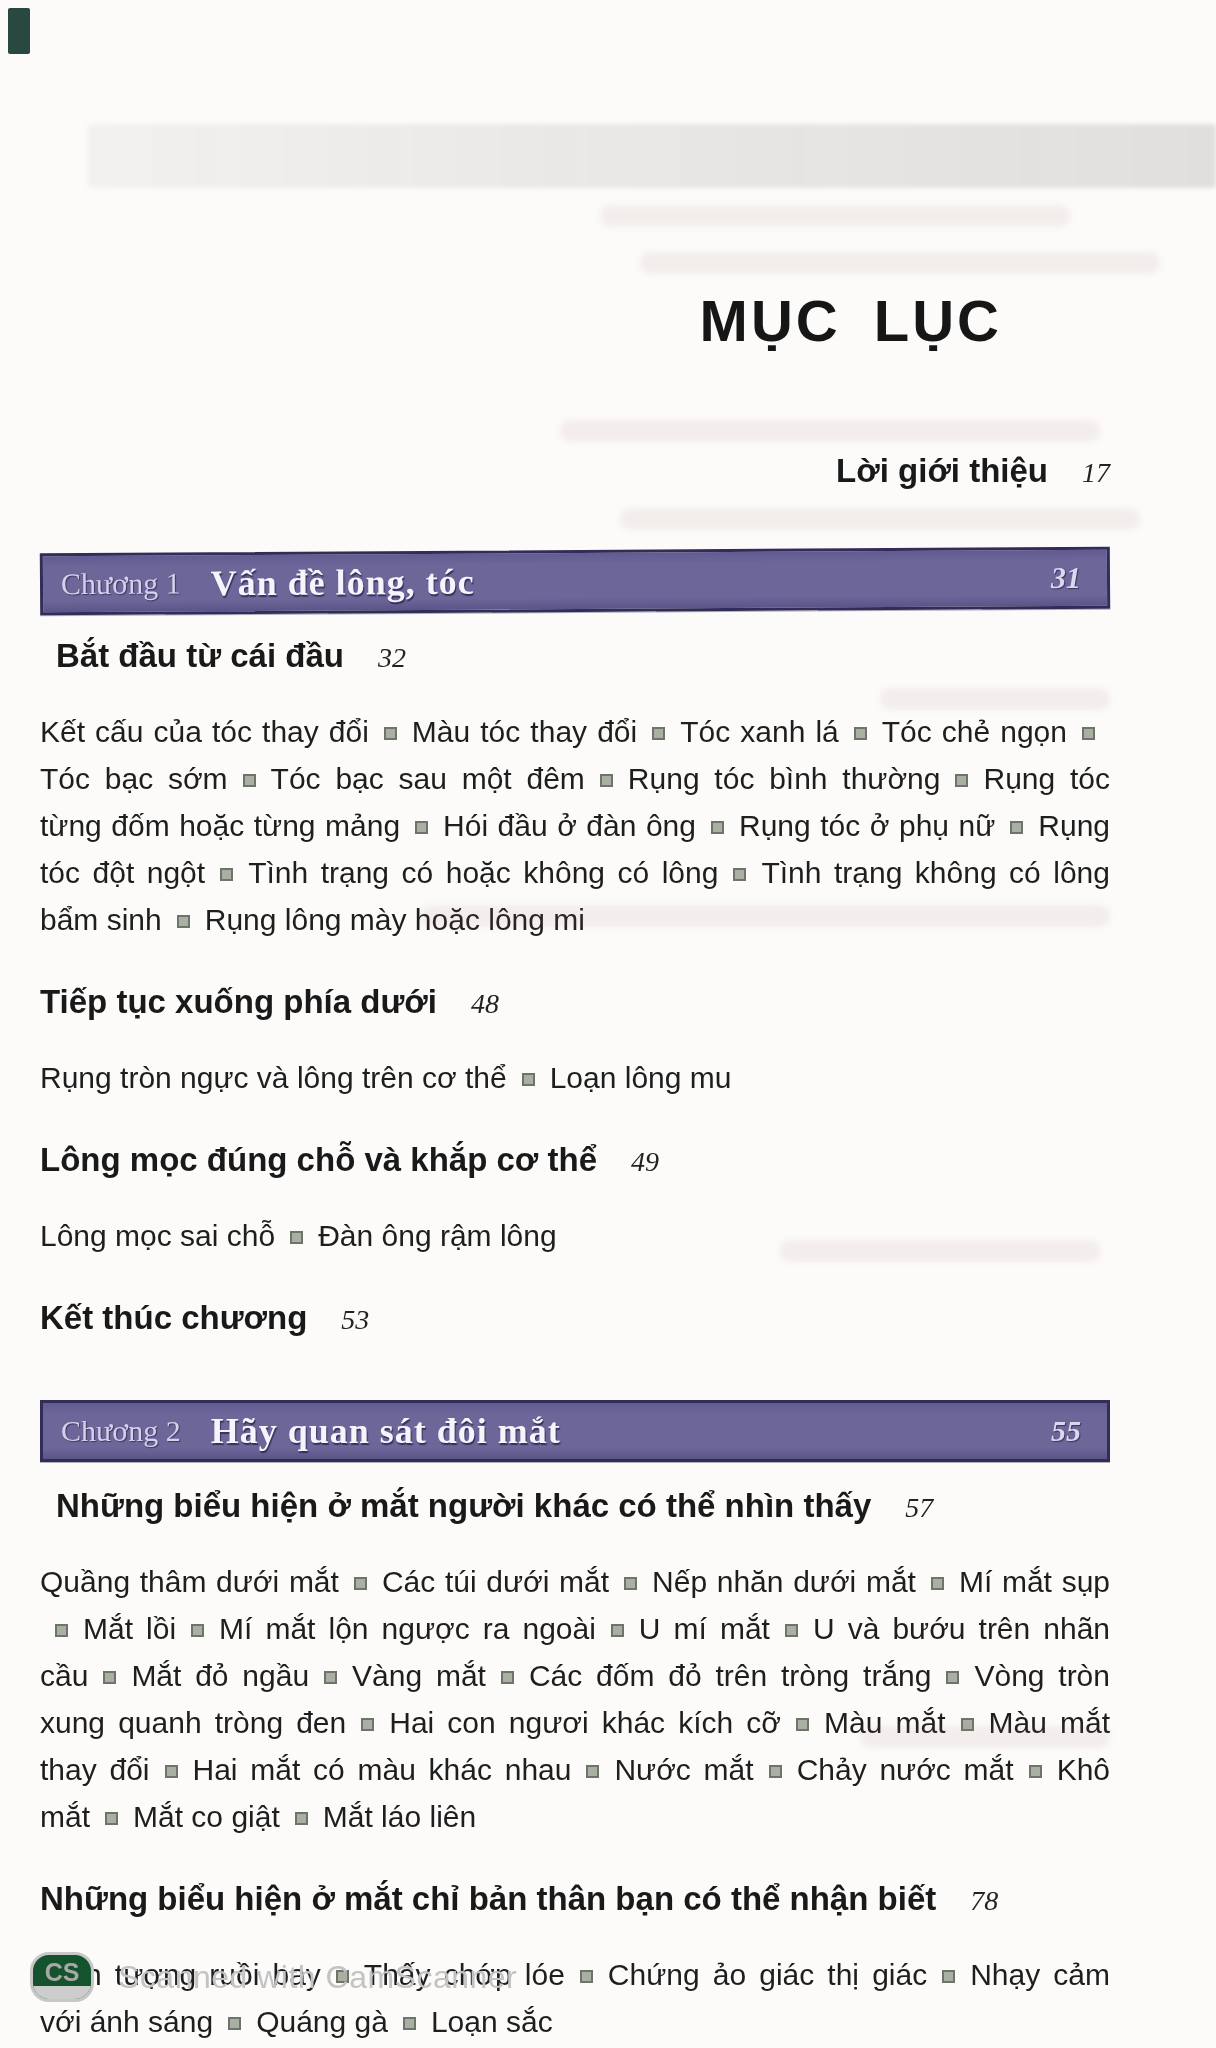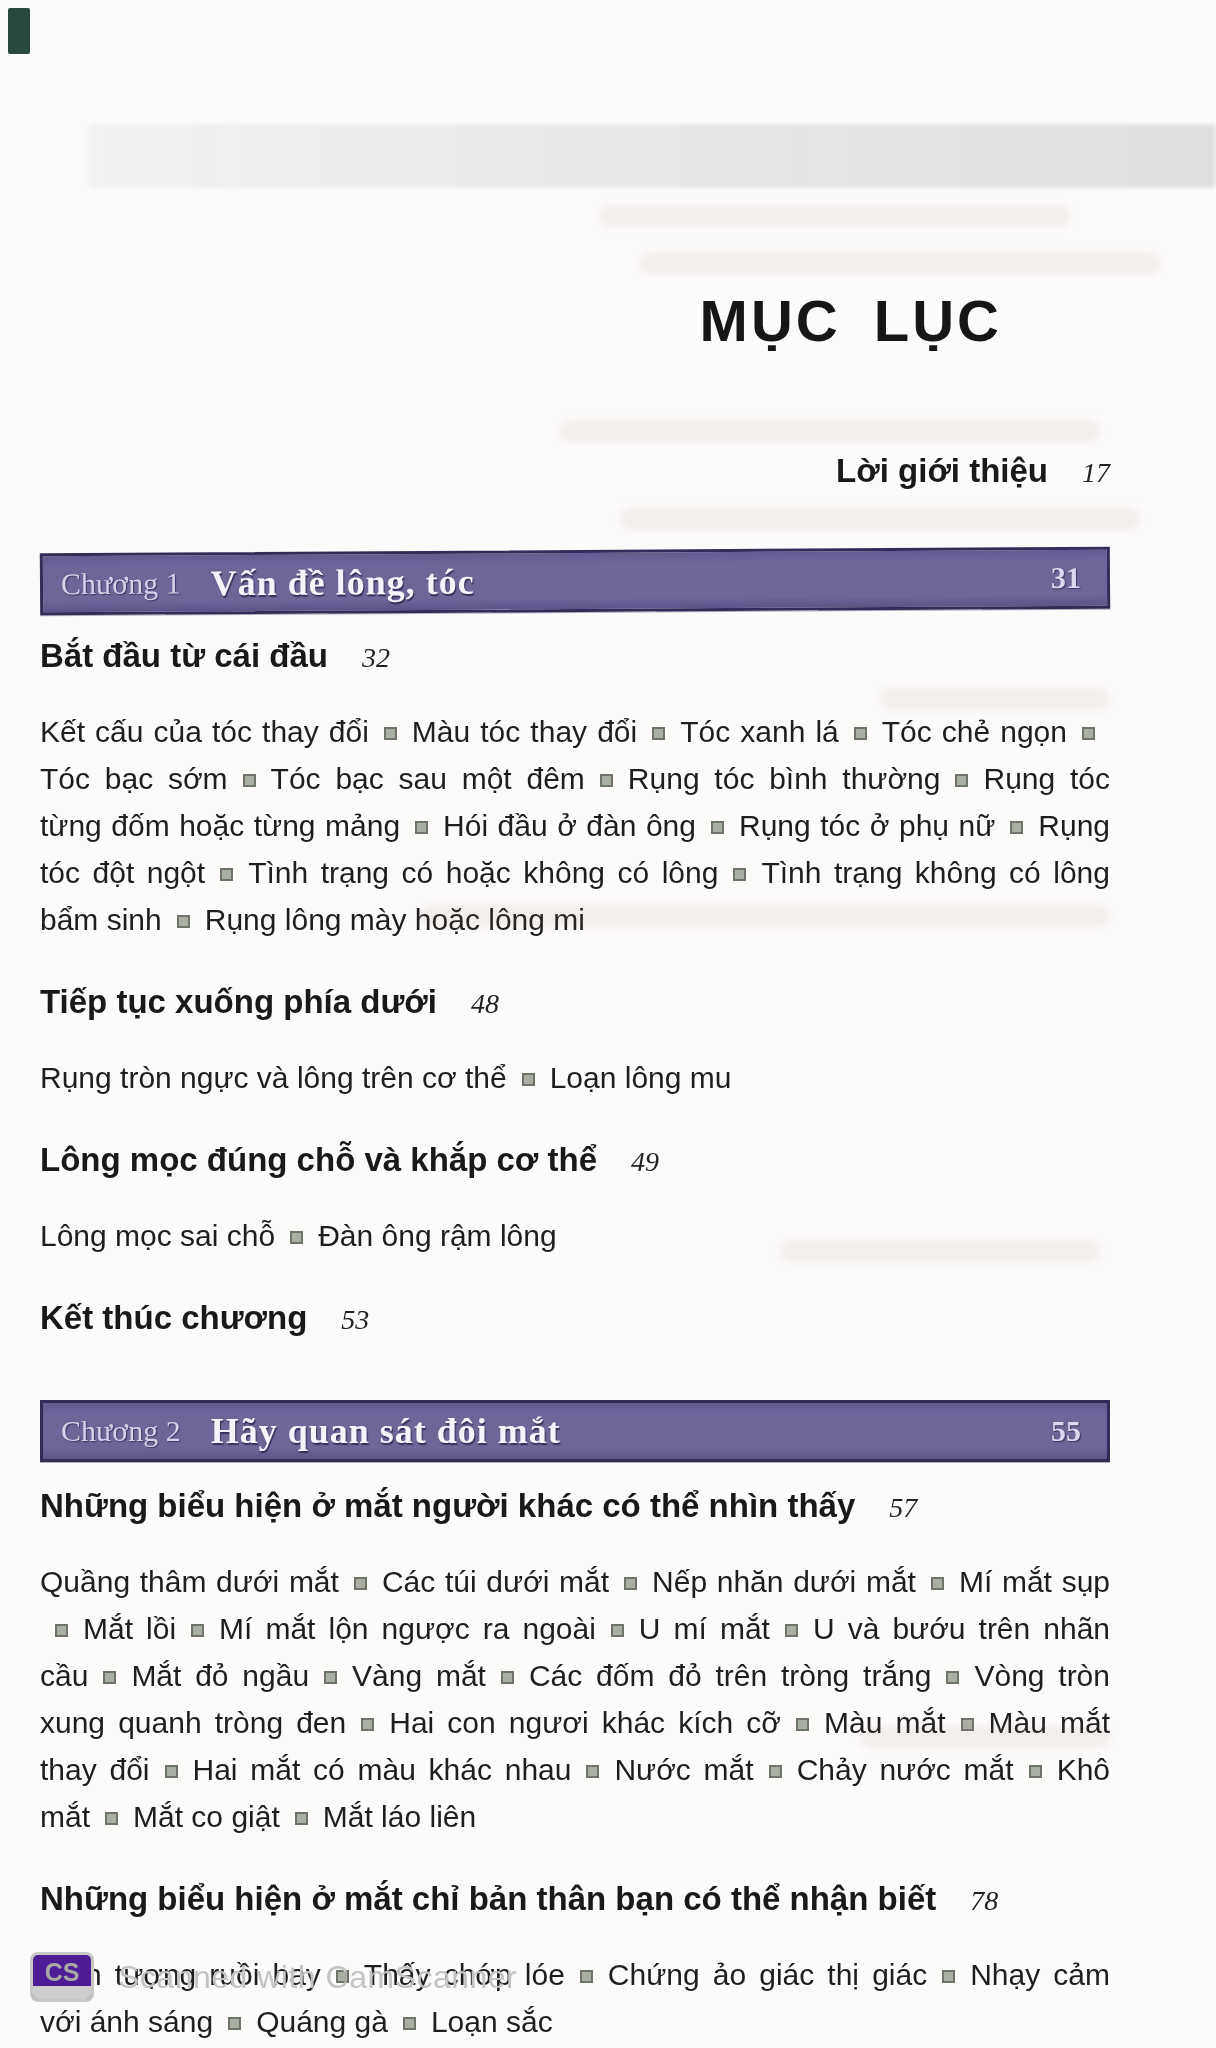--- a/index.html
+++ b/index.html
@@ -55,38 +55,38 @@
   .chapter-banner {
     margin-top: 58px;
     height: 62px;
     border: 3px solid var(--banner-border, #322c58);
     background: linear-gradient(180deg, #615b91 0%, var(--banner-fill, #6c6699) 20%, var(--banner-fill, #6c6699) 80%, #5a5488 100%);
     display: flex; align-items: center;
     padding: 0 26px 0 18px;
     box-shadow: 0 1px 0 rgba(40,33,80,.35);
   }
   .chapter-banner.first { margin-top: 55px; transform: rotate(-0.35deg); }
-  .chapter-banner + .section-heading { margin-top: 22px; }
+  .chapter-banner + .section-heading { margin-top: 22px; margin-left: 16px; }
   .ch-label {
     font-family: "Liberation Serif", "DejaVu Serif", serif;
     font-size: 30px; color: var(--banner-label, #d6d1e8);
     text-shadow: 1px 1px 1px rgba(30,24,70,.6);
   }
   .ch-title {
     font-family: "Liberation Serif", "DejaVu Serif", serif;
     font-weight: 700; font-size: 36px;
     margin-left: 30px;
     color: var(--banner-title, #f6f4fb);
     text-shadow: 1px 2px 1px rgba(25,18,60,.65);
     letter-spacing: 1px;
   }
   .ch-page {
     margin-left: auto;
     font-family: "Liberation Serif", "DejaVu Serif", serif;
-    font-weight: 700; font-size: 30px;
+    font-style: italic; font-weight: 700; font-size: 30px;
     color: var(--banner-page, #dcd7ee);
     text-shadow: 1px 1px 1px rgba(25,18,60,.6);
   }
   
   .section-items {
     margin-top: 28px;
     font-size: 30px; line-height: 47px;
     text-align: justify; color: var(--body-text, #1e1e1e);
   }
   .bullet {
@@ -95,22 +95,22 @@
     border: 2px solid var(--bullet-border, #6e746a);
     margin: 0 15px; vertical-align: 2px;
   }
   
   .footer {
     position: absolute; left: 30px; top: 1952px;
     display: flex; align-items: center;
   }
   .cs-logo {
     position: relative; width: 64px; height: 50px;
-    background: #4c1d95;
-    border: 3px solid #c7c7c7; border-radius: 8px;
+    background: #14532d;
+    border: 3px solid #c7c7c7; border-radius: 19px;
     display: flex; justify-content: center;
     overflow: hidden;
   }
   .cs-logo .cs-text {
     font-weight: 700; font-size: 25px; line-height: 34px;
     color: #a8a8a8; letter-spacing: 0;
   }
   .cs-logo .cs-strip {
     position: absolute; left: 0; right: 0; bottom: 0; height: 13px;
     background: #cdcdcd;

